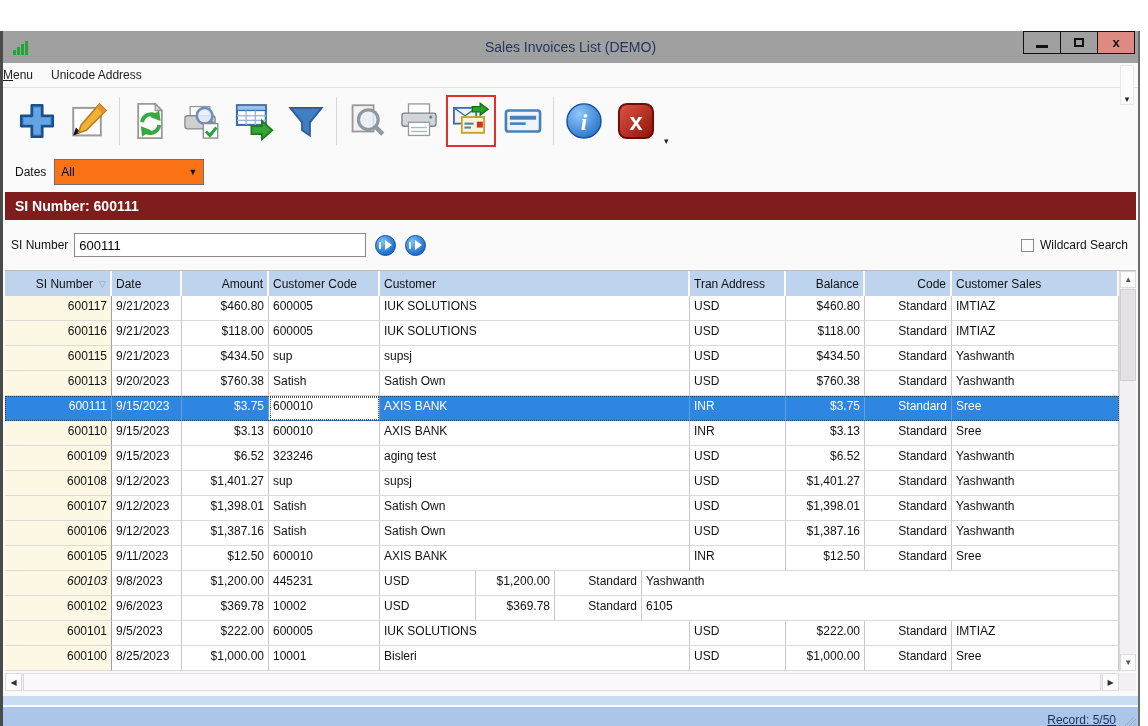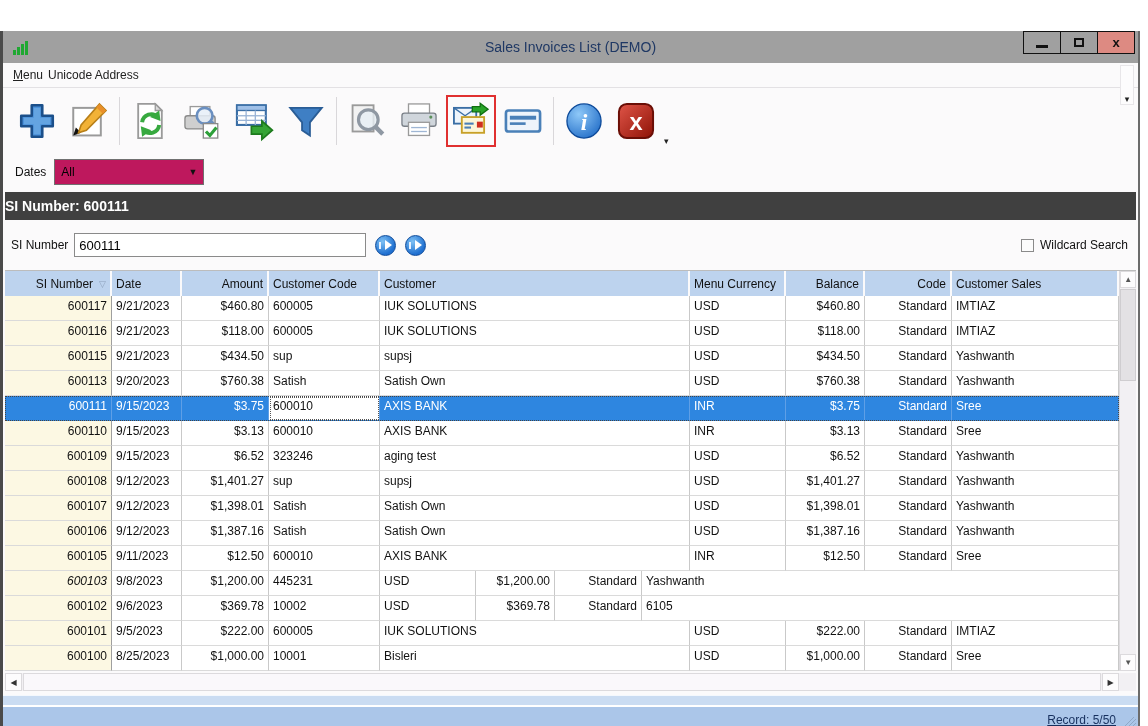--- a/index.html
+++ b/index.html
@@ -13,45 +13,45 @@
   .app-icon i { display:block; width:3px; background:#1fa832; }
   .title-text { position:absolute; left:0; right:0; text-align:center; color:#1f3864; font-size:14px; }
   .win-controls { position:absolute; right:3px; top:0; display:flex; }
   .win-btn { width:38px; height:23px; border:1px solid #111; margin-left:-1px; display:flex; align-items:center; justify-content:center;
              font-weight:bold; font-size:13px; color:#111; background:#a0a0a0; cursor:default; }
   .win-btn.close { background:#dd8a82; }
   .min-glyph { width:12px; height:3px; background:#111; margin-top:8px; }
   .max-glyph { width:10px; height:9px; border:2px solid #111; }
 
   
-  .menubar { height:25px; background:#fbfafb; display:flex; align-items:center; padding-left:10px; gap:5px;
+  .menubar { height:25px; background:#fbfafb; display:flex; align-items:center; gap:18px;
              border-bottom:1px solid #e3e1e4; flex:none; position:relative; }
   .menu-item { font-size:12px; color:#222; cursor:default; }
   .menu-item.accel::first-letter { text-decoration:underline; }
   .menu-overflow { position:absolute; right:4px; top:2px; width:14px; height:40px; display:flex; align-items:flex-end; justify-content:center;
                    font-size:9px; color:#222; border:1px solid #e8e6e9; background:#fdfcfd; z-index:5; }
 
   
   .toolbar { height:66px; background:#fbfafb; display:flex; align-items:center; padding-left:8px; flex:none; }
   .tb-btn { width:52px; height:54px; display:flex; align-items:center; justify-content:center; cursor:default; }
   .tb-btn svg { width:42px; height:42px; }
   .tb-sep { width:1px; height:48px; background:#d9d7da; margin:0 4px; }
   .tb-btn.highlighted { outline:2px solid #e03030; outline-offset:-3px; }
   .tb-caret { font-size:9px; color:#222; align-self:flex-end; margin:0 0 8px 2px; }
 
   
   .dates-row { height:36px; display:flex; align-items:center; padding-left:12px; gap:8px; background:#fbfafb; flex:none; }
   .dates-label { font-size:12px; color:#111; }
-  .combo { width:150px; height:22px; background:#be185d; border:1px solid #707070; display:flex; align-items:center;
+  .combo { width:150px; height:22px; background:#f97316; border:1px solid #707070; display:flex; align-items:center;
            justify-content:space-between; padding:12px 6px; font-size:12px; cursor:default; }
   .combo .caret { font-size:9px; color:#111; }
 
   
-  .banner { height:28px; background:#404040; color:#fff; font-weight:bold; font-size:14px; display:flex; align-items:center;
-            margin:2px 2px 0 2px; flex:none; }
+  .banner { height:28px; background:#7f1d1d; color:#fff; font-weight:bold; font-size:14px; display:flex; align-items:center;
+            padding-left:10px; margin:2px 2px 0 2px; flex:none; }
 
   
   .search-row { height:50px; display:flex; align-items:center; padding:0 10px 0 8px; background:#fbfafb; flex:none; }
   .search-label { font-size:12px; color:#111; margin-right:6px; }
   .search-input { width:292px; height:24px; border:1px solid #8a8a8a; font-size:13px; padding:0 4px;
                   font-family:"Liberation Sans", sans-serif; }
   .nav-btn { width:21px; height:21px; border-radius:50%; margin-left:9px; border:1px solid #0d4a9a; cursor:default;
              background:radial-gradient(circle at 35% 30%, #7cc0f4, #1f6fd0 70%); display:flex; align-items:center; justify-content:center; }
   .nav-btn .tri { width:0; height:0; border-left:7px solid #fff; border-top:5px solid transparent; border-bottom:5px solid transparent; margin-left:2px; }
   .nav-btn .bars { width:3px; height:7px; border-left:2px solid #e8f2ff; margin-right:1px; }
@@ -286,21 +286,21 @@
           <div class="h-cell r" style="width: 87px;">
             <span>Amount</span>
           </div>
           <div class="h-cell" style="width: 111px;">
             <span>Customer Code</span>
           </div>
           <div class="h-cell" style="width: 310px;">
             <span>Customer</span>
           </div>
           <div class="h-cell" style="width: 96px;">
-            <span>Menu Currency</span>
+            <span>Tran Address</span>
           </div>
           <div class="h-cell r" style="width: 79px;">
             <span>Balance</span>
           </div>
           <div class="h-cell r" style="width: 87px;">
             <span>Code</span>
           </div>
           <div class="h-cell" style="flex: 1 1 0%;">
             <span>Customer Sales</span>
           </div>

